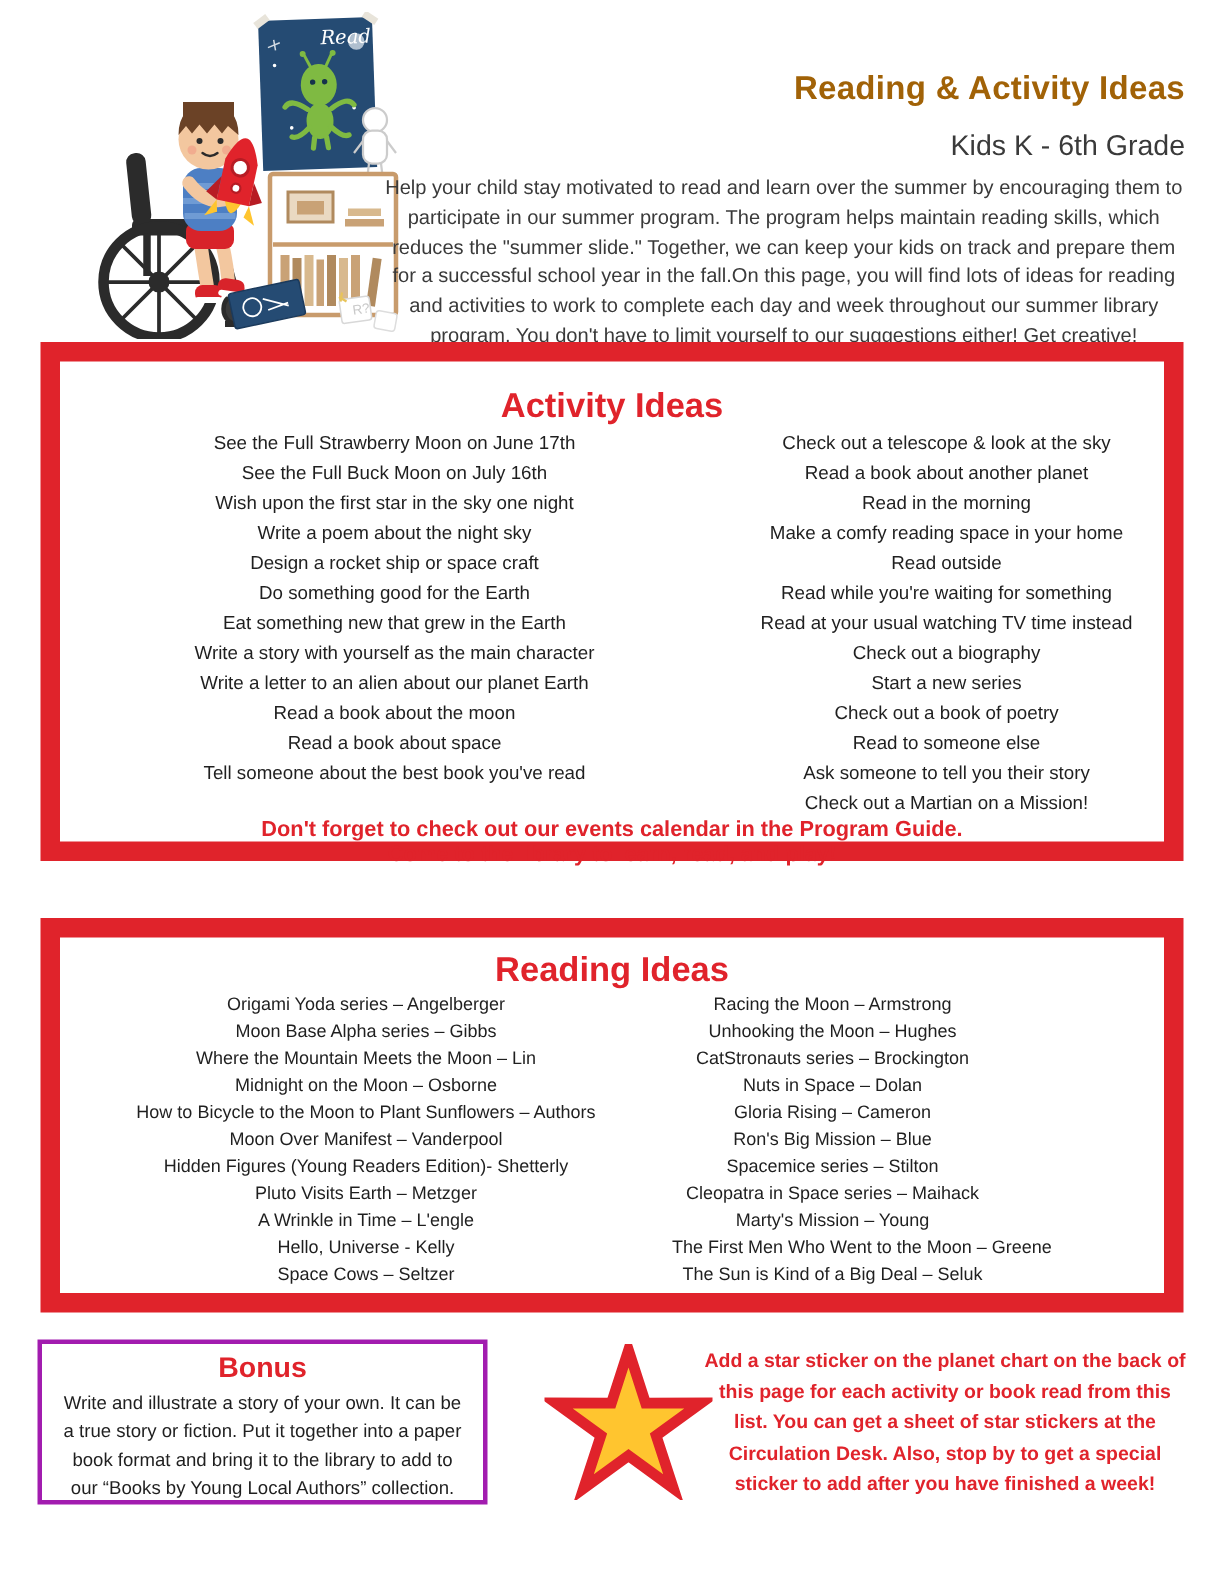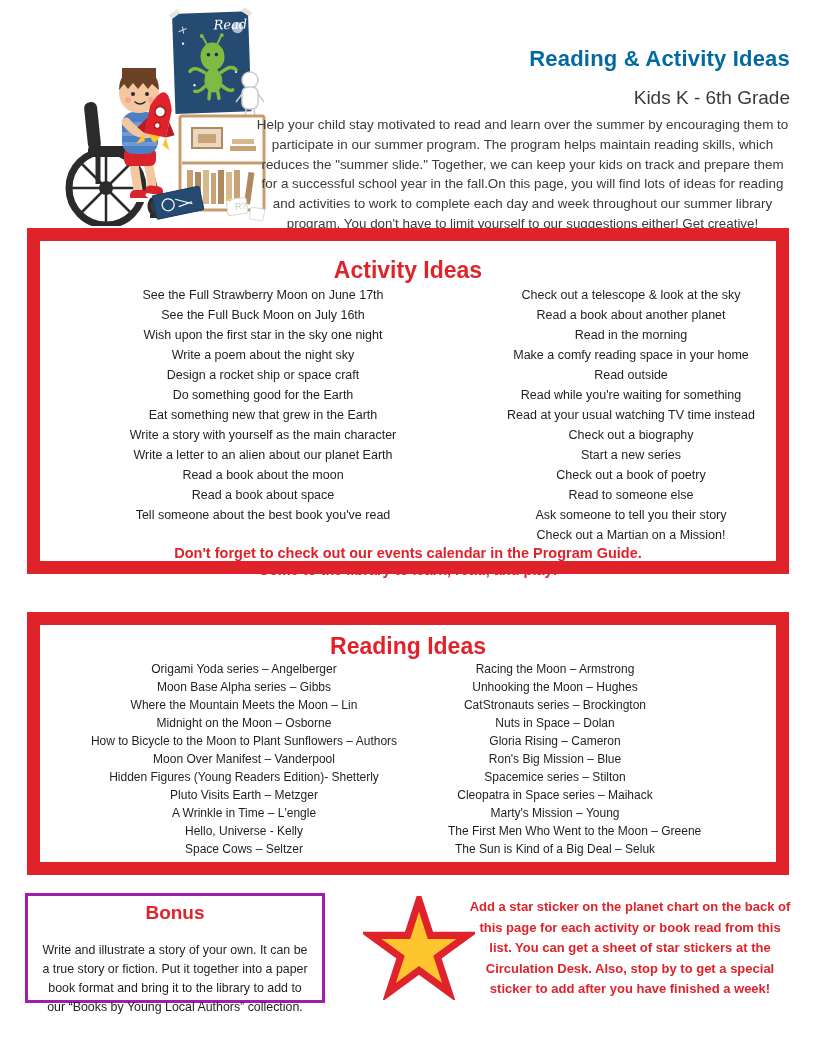--- a/index.html
+++ b/index.html
@@ -6,21 +6,21 @@
   html,body { background:#ffffff; }
   body {
     width:816px; height:1056px; position:relative;
     font-family:"Liberation Sans", sans-serif;
     color:#2b2b2b; overflow:hidden;
   }
 
   
   #illustration { position:absolute; left:30px; top:8px; width:240px; height:218px; }
   #header-text { position:absolute; left:255px; top:46px; width:535px; text-align:right; }
-  #page-title { font-size:22px; font-weight:bold; color:#0369a1; line-height:26px; letter-spacing:0.2px; }
+  #page-title { font-size:22px; font-weight:bold; color:#a16207; line-height:26px; letter-spacing:0.2px; }
   #page-subtitle { font-size:19px; color:#3a3a3a; line-height:24px; margin-top:14px; }
   #page-intro { font-size:13.4px; line-height:19.8px; color:#3a3a3a; margin-top:5px; text-align:center; }
 
   
   .red-box { position:absolute; left:27px; width:762px; border:13px solid #e0232b; background:#fff; }
   #activity-box { top:228px; height:346px; }
   #reading-box  { top:612px; height:263px; }
   .box-title { text-align:center; font-weight:bold; color:#e0232b; }
   #activity-box .box-title { font-size:23px; line-height:30px; margin-top:14px; }
   #reading-box  .box-title { font-size:23px; line-height:28px; margin-top:7px; }
@@ -35,21 +35,21 @@
   #reading-box  .col-right { width:246px; }
 
   .activity-footer { text-align:center; font-weight:bold; color:#e0232b; font-size:14.5px; line-height:17px; }
 
   
   #bonus-box {
     position:absolute; left:25px; top:893px; width:300px; height:110px;
     border:3px solid #a21caf; background:#fff; text-align:center;
   }
   #bonus-title { color:#e0232b; font-weight:bold; font-size:19px; line-height:24px; margin-top:5px; }
-  #bonus-text  { font-size:12.4px; line-height:19px; color:#1f1f1f; padding:0 10px; margin-top:16px;text-align:center; }
+  #bonus-text  { font-size:12.4px; line-height:19px; color:#1f1f1f; padding:0 10px; margin-top:1px;text-align:center; }
 
   #star { position:absolute; left:363px; top:896px; }
   #sticker-note {
     position:absolute; left:468px; top:897px; width:324px;
     text-align:center; color:#e0232b; font-weight:bold;
     font-size:13px; line-height:20.6px;
   }
 </style>
 </head>
 <body>

